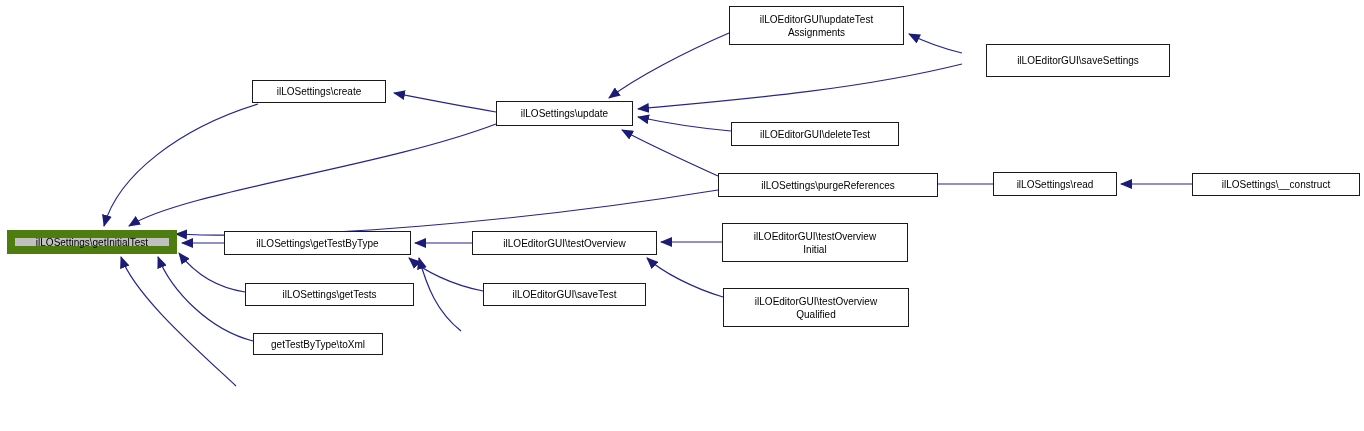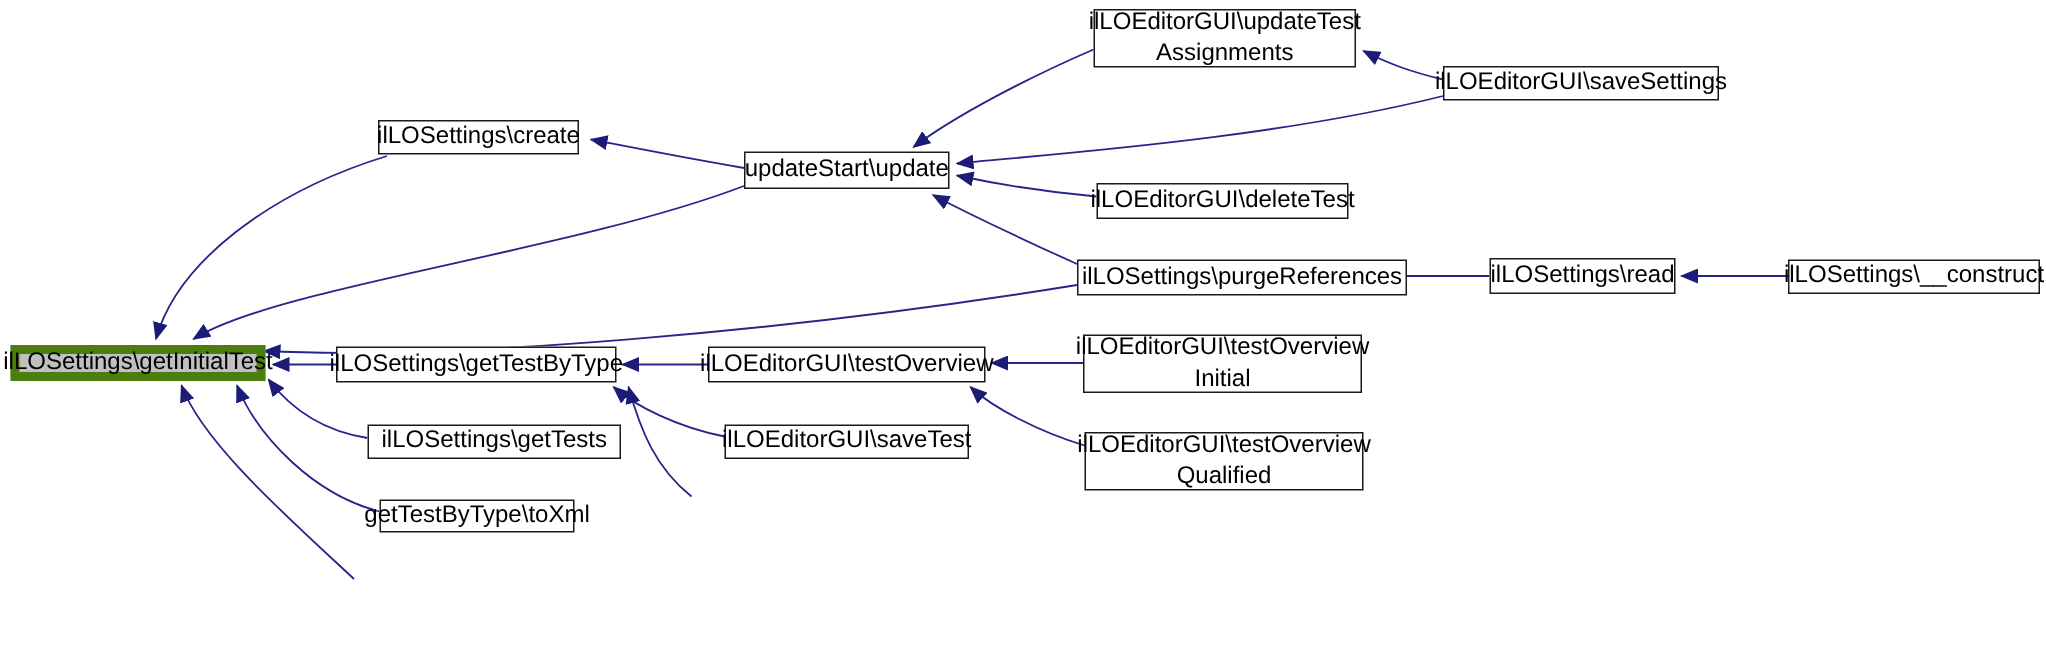--- a/index.html
+++ b/index.html
@@ -11,28 +11,28 @@
     overflow:hidden;
   }
   svg.edges{position:absolute;left:0;top:0;width:1364px;height:431px;}
   .node{
     position:absolute;
     display:flex;flex-direction:column;align-items:center;justify-content:center;
     text-align:center;
     background:#ffffff;
     border:1px solid #1a1a1a;
     box-sizing:border-box;
-    font-size:16px;color:#000000;line-height:1.3;
+    font-size:10px;color:#000000;line-height:1.3;
     white-space:nowrap;
     cursor:pointer;
   }
   .node span{display:block;}
   .node.main{
     background:#c0c0c0;
-    border:6px solid #4d7c0f;
+    border:8px solid #4d7c0f;
     cursor:default;
   }
 </style>
 </head>
 <body>
 
 <div class="canvas">
 
   <svg class="edges" viewBox="0 0 1364 431" xmlns="http://www.w3.org/2000/svg">
     <defs>
@@ -66,29 +66,29 @@
 
   <div class="node main" style="left:7px;top:230px;width:170px;height:24px">
     <span>ilLOSettings\getInitialTest</span>
   </div>
 
   <div class="node" style="left:252px;top:80px;width:134px;height:23px">
     <span>ilLOSettings\create</span>
   </div>
 
   <div class="node" style="left:496px;top:101px;width:137px;height:25px">
-    <span>updateStart\update</span>
+    <span>ilLOSettings\update</span>
   </div>
 
   <div class="node" style="left:729px;top:6px;width:175px;height:39px">
     <span>ilLOEditorGUI\updateTest</span>
     <span>Assignments</span>
   </div>
 
-  <div class="node" style="left:962px;top:44px;width:184px;height:23px">
+  <div class="node" style="left:986px;top:44px;width:184px;height:33px">
     <span>ilLOEditorGUI\saveSettings</span>
   </div>
 
   <div class="node" style="left:731px;top:122px;width:168px;height:24px">
     <span>ilLOEditorGUI\deleteTest</span>
   </div>
 
   <div class="node" style="left:718px;top:173px;width:220px;height:24px">
     <span>ilLOSettings\purgeReferences</span>
   </div>

